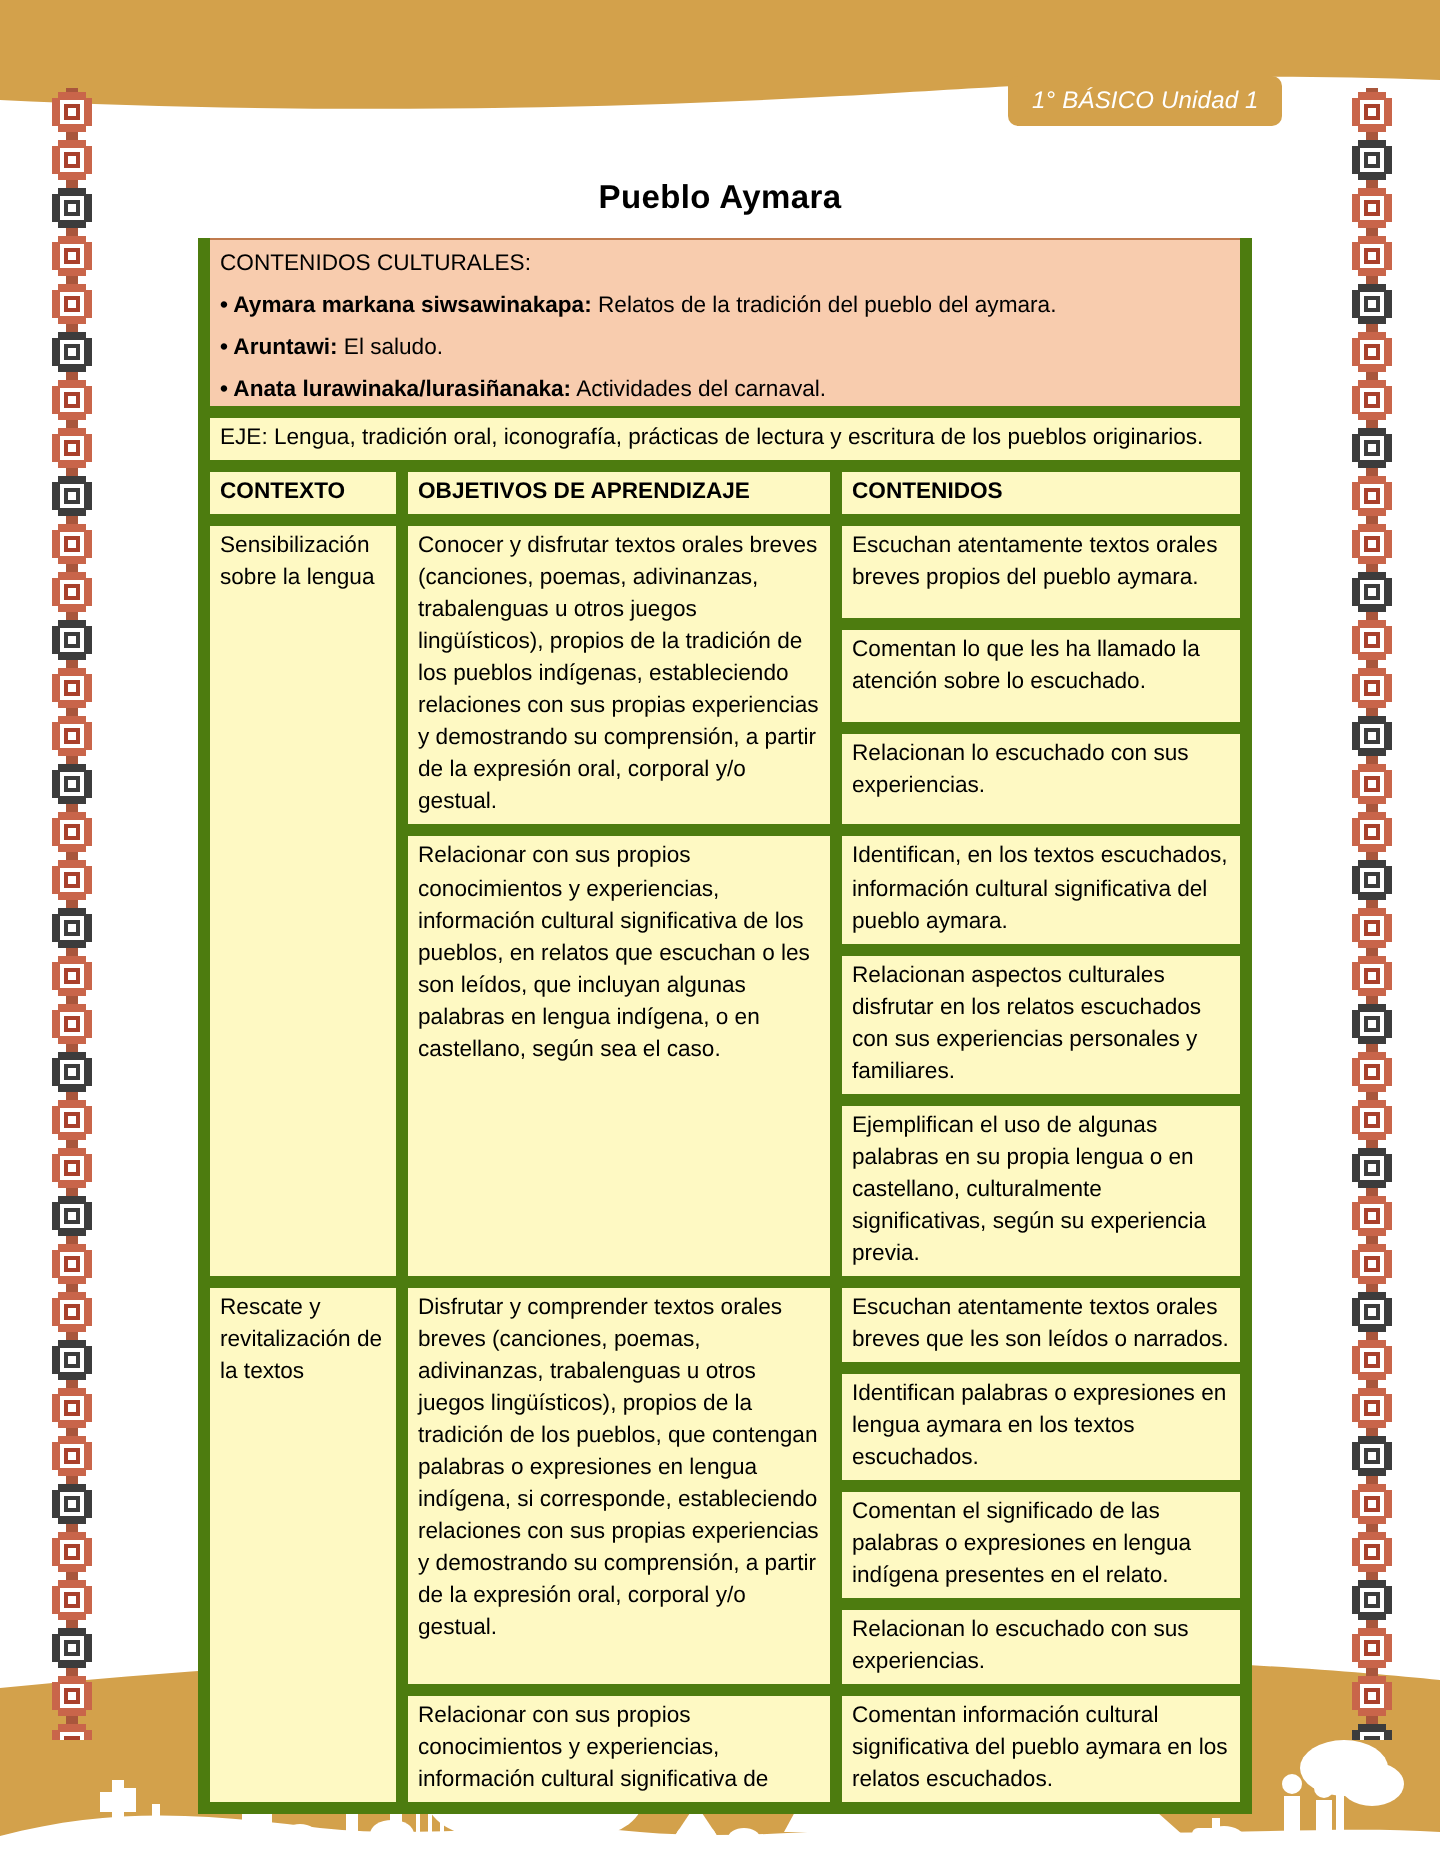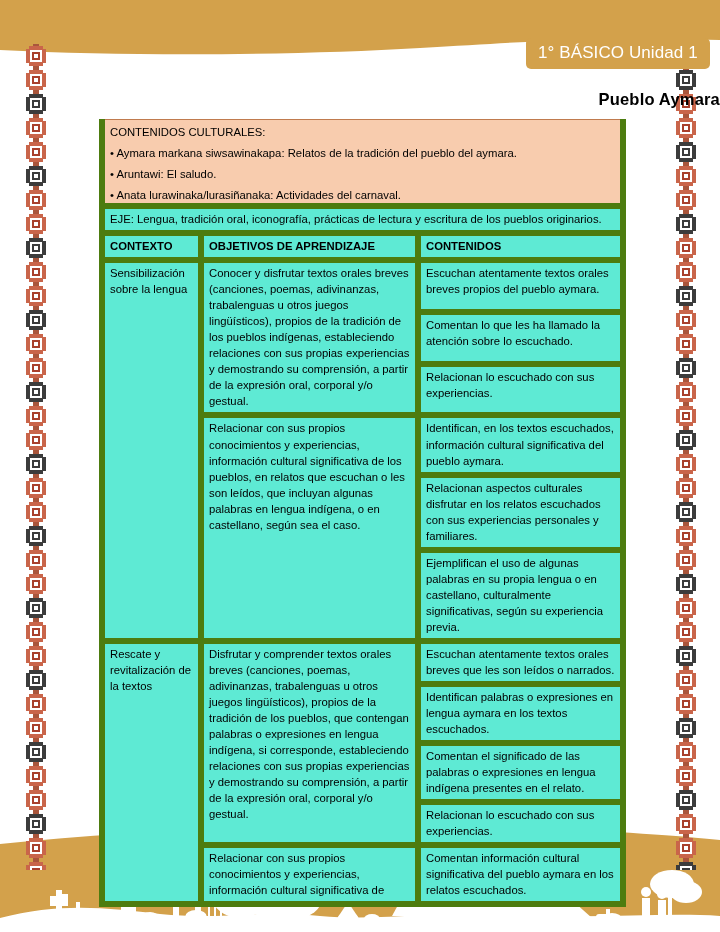--- a/index.html
+++ b/index.html
@@ -27,29 +27,30 @@
 
   
   .top-wave {
     position: absolute;
     top: 0; left: 0;
     width: 720px; height: 72px;
     z-index: 1;
   }
   .badge {
     position: absolute;
-    top: 38px; left: 526px;
+    top: 38px; left: 504px;
     background: #D3A14B;
     color: #ffffff;
-    font-size: 17px;
+    font-size: 12px;
     padding: 5px 12px 6px 12px;
     border-radius: 5px;
     z-index: 4;
     white-space: nowrap;
     letter-spacing: .1px;
+    font-style: italic;
   }
   .badge-stem {
     position: absolute;
     top: 30px; left: 581px;
     width: 3px; height: 14px;
     background: #D3A14B;
     z-index: 3;
   }
 
   
@@ -57,35 +58,35 @@
     position: absolute;
     bottom: 0; left: 0;
     width: 720px; height: 110px;
     z-index: 2;
   }
 
   
   .page-title {
     position: absolute;
     top: 90px; left: 0; width: 720px;
-    text-align: right;
+    text-align: center;
     font-size: 16.5px;
     font-weight: bold;
     z-index: 5;
     letter-spacing: .2px;
   }
 
   .doc-table {
     position: absolute;
     top: 119px; left: 99px;
     width: 521px;
     border-collapse: collapse;
     table-layout: fixed;
     z-index: 5;
-    background: #5eead4;
+    background: #fef9c3;
   }
   .doc-table td {
     border: 6px solid #4d7c0f;
     vertical-align: top;
     padding: 2px 5px 3px 5px;
     font-size: 11.3px;
     line-height: 1.42;
   }
   .col-ctx  { width: 99px; }
   .col-obj  { width: 217px; }
@@ -94,21 +95,21 @@
   td.cultural {
     background: #F8CCAE;
     border-bottom: none;
     border-top: 1px solid #C07B4E;
   }
   td.cultural.last { border-bottom: 1px solid #C07B4E; padding-bottom: 0; }
   td.cultural.first { padding-top: 4px; }
   td.cultural.mid { border-top: none; }
 
   .bullet-line { white-space: nowrap; }
-  .bullet-line b { font-weight: normal; margin-top: 32px; }
+  .bullet-line b { font-weight: bold; margin-top: 32px; }
 
   td.headcell { font-weight: bold; }
 </style>
 </head>
 <body>
 
 <div class="top-wave">
   <svg width="720" height="72" viewBox="0 0 720 72" xmlns="http://www.w3.org/2000/svg">
     <path d="M0,0 H720 V40 C600,36 560,40 420,48 C300,55 140,57 0,50 Z" fill="#D3A14B"></path>
   </svg>

